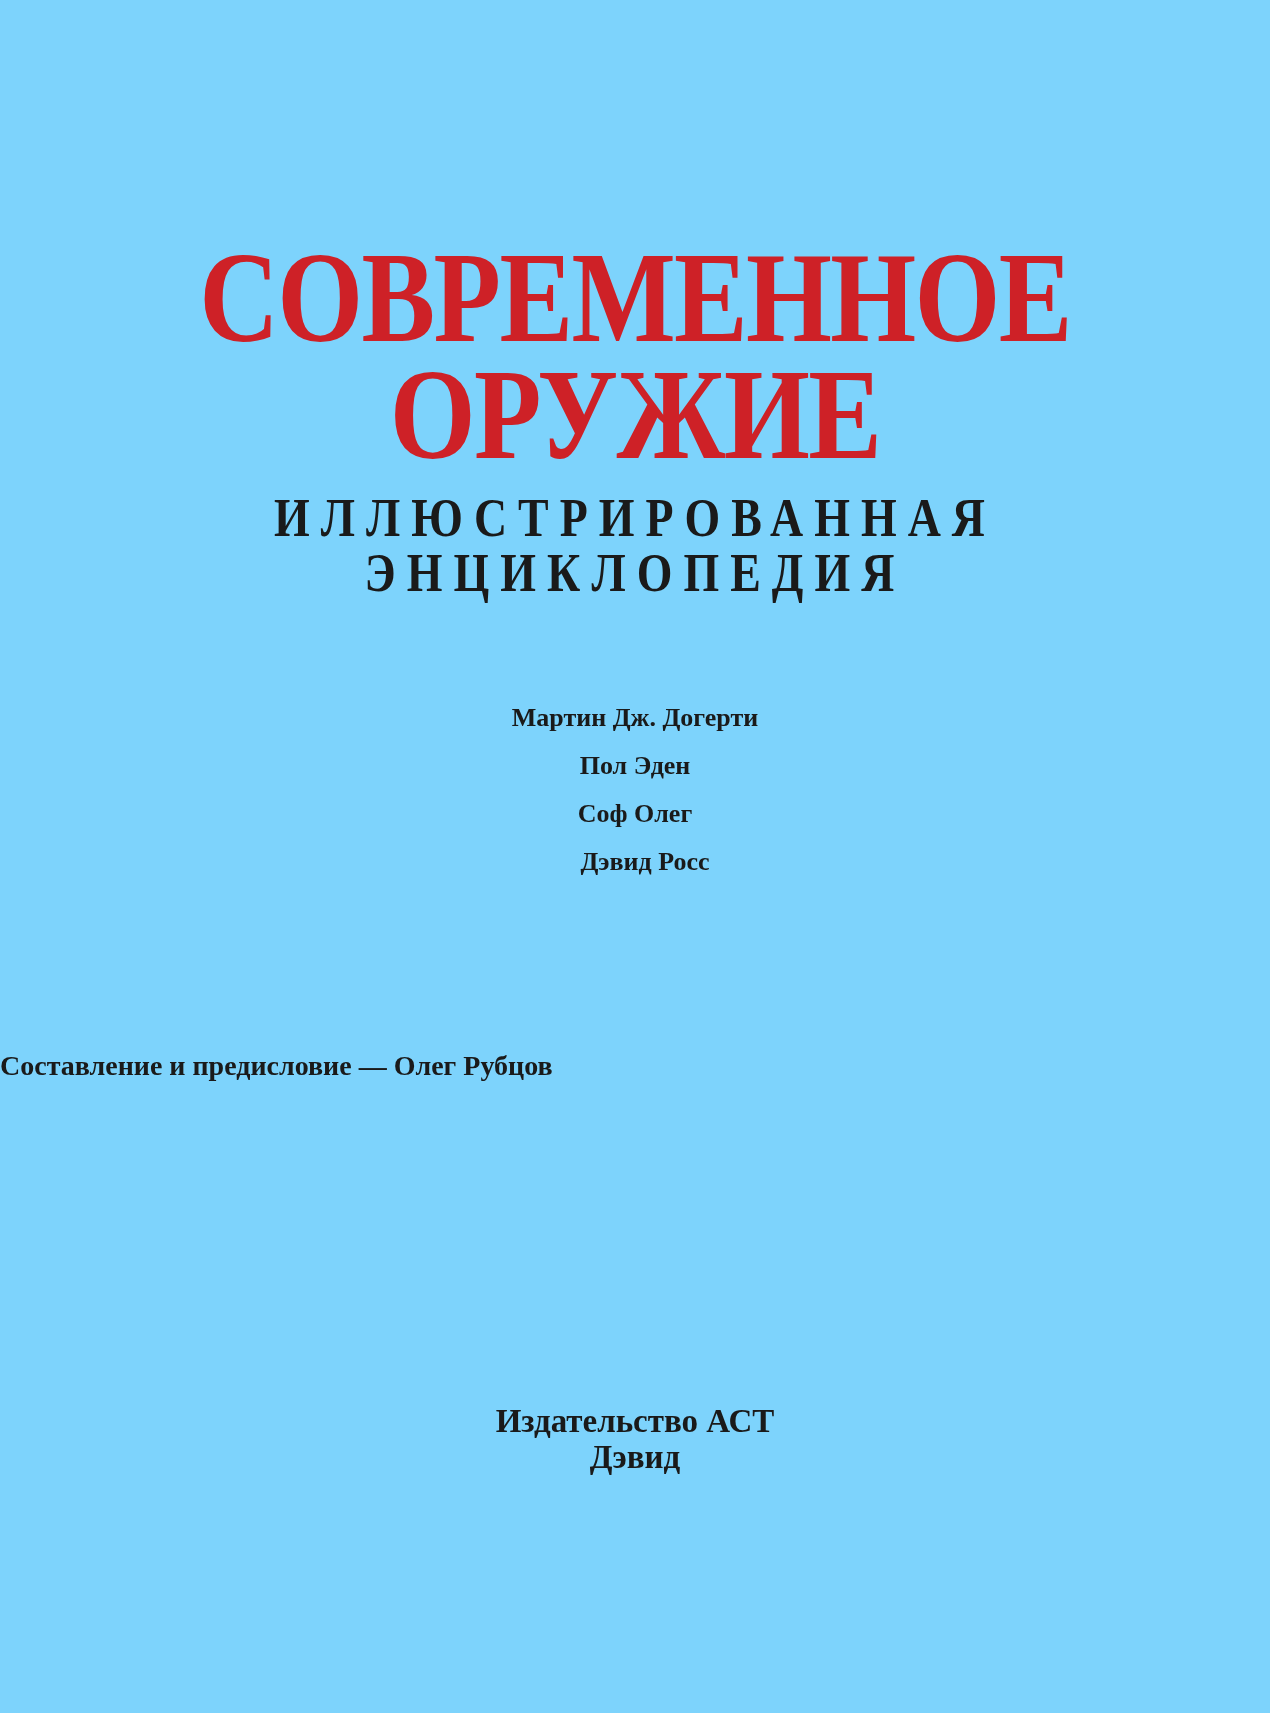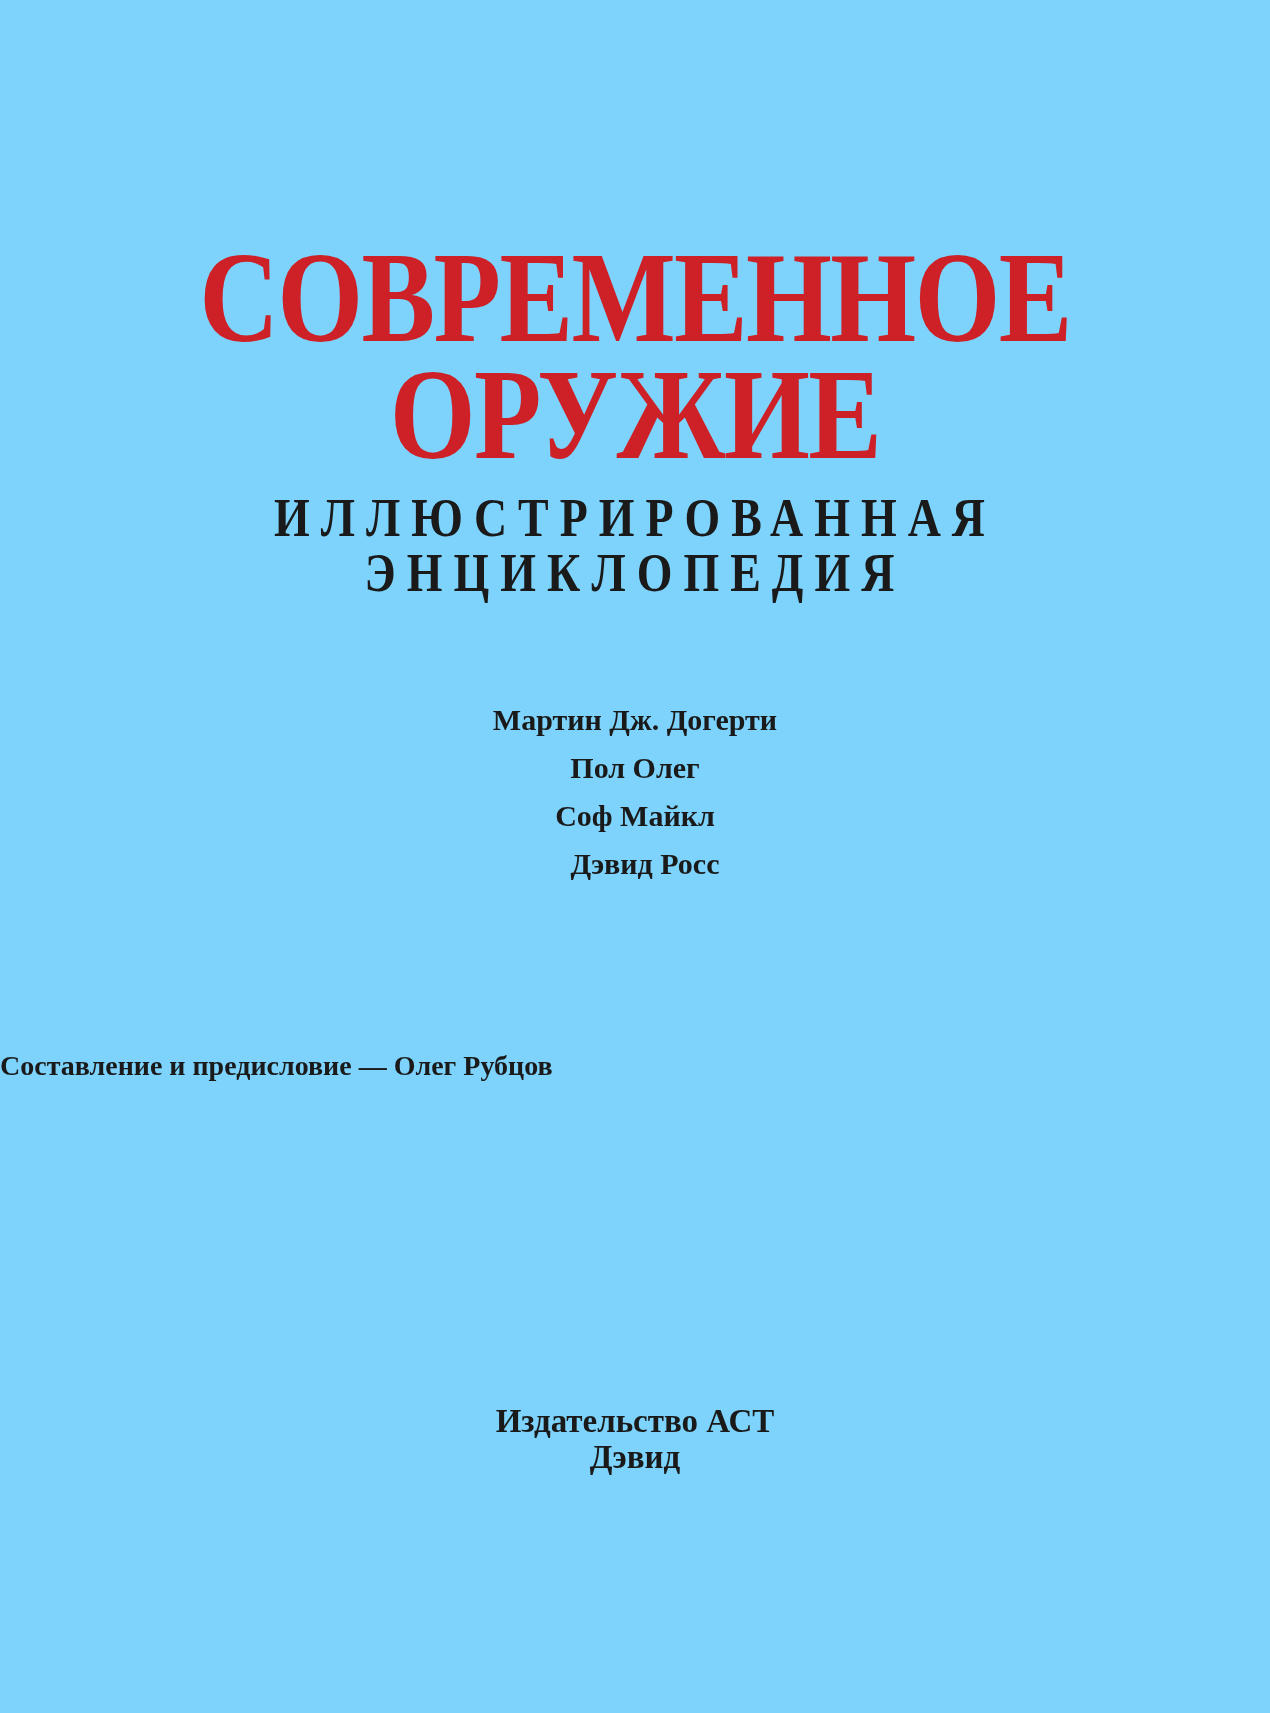--- a/index.html
+++ b/index.html
@@ -45,21 +45,21 @@
     white-space: nowrap;
   }
   .subtitle-line-1 { top: 491px; }
   .subtitle-line-2 { top: 546px; }
   .author-line {
     position: absolute;
     left: 0;
     width: 100%;
     text-align: center;
     font-weight: bold;
-    font-size: 30px;
+    font-size: 26px;
     line-height: 1;
     color: var(--ink);
     white-space: nowrap;
   }
   .author-1 { top: 705px; }
   .author-2 { top: 753px; }
   .author-3 { top: 801px; }
   .author-4 { top: 849px; padding-left: 20px; }
   .author-5 { top: 897px; }
   .credit-line {
@@ -96,23 +96,23 @@
   <div class="title-line title-line-1">СОВРЕМЕННОЕ</div>
 
   <div class="title-line title-line-2">ОРУЖИЕ</div>
 
   <div class="subtitle-line subtitle-line-1">ИЛЛЮСТРИРОВАННАЯ</div>
 
   <div class="subtitle-line subtitle-line-2">ЭНЦИКЛОПЕДИЯ</div>
 
   <div class="author-line author-1">Мартин Дж. Догерти</div>
 
-  <div class="author-line author-2">Пол Олег</div>
+  <div class="author-line author-2">Пол Эден</div>
 
-  <div class="author-line author-3">Соф Майкл</div>
+  <div class="author-line author-3">Соф Олег</div>
 
   <div class="author-line author-4">Дэвид Росс</div>
 
 
   <div class="credit-line">Составление и предисловие — Олег Рубцов</div>
 
   <div class="publisher-line publisher-name">Издательство АСТ</div>
 
   <div class="publisher-line publisher-city">Дэвид</div>
 

